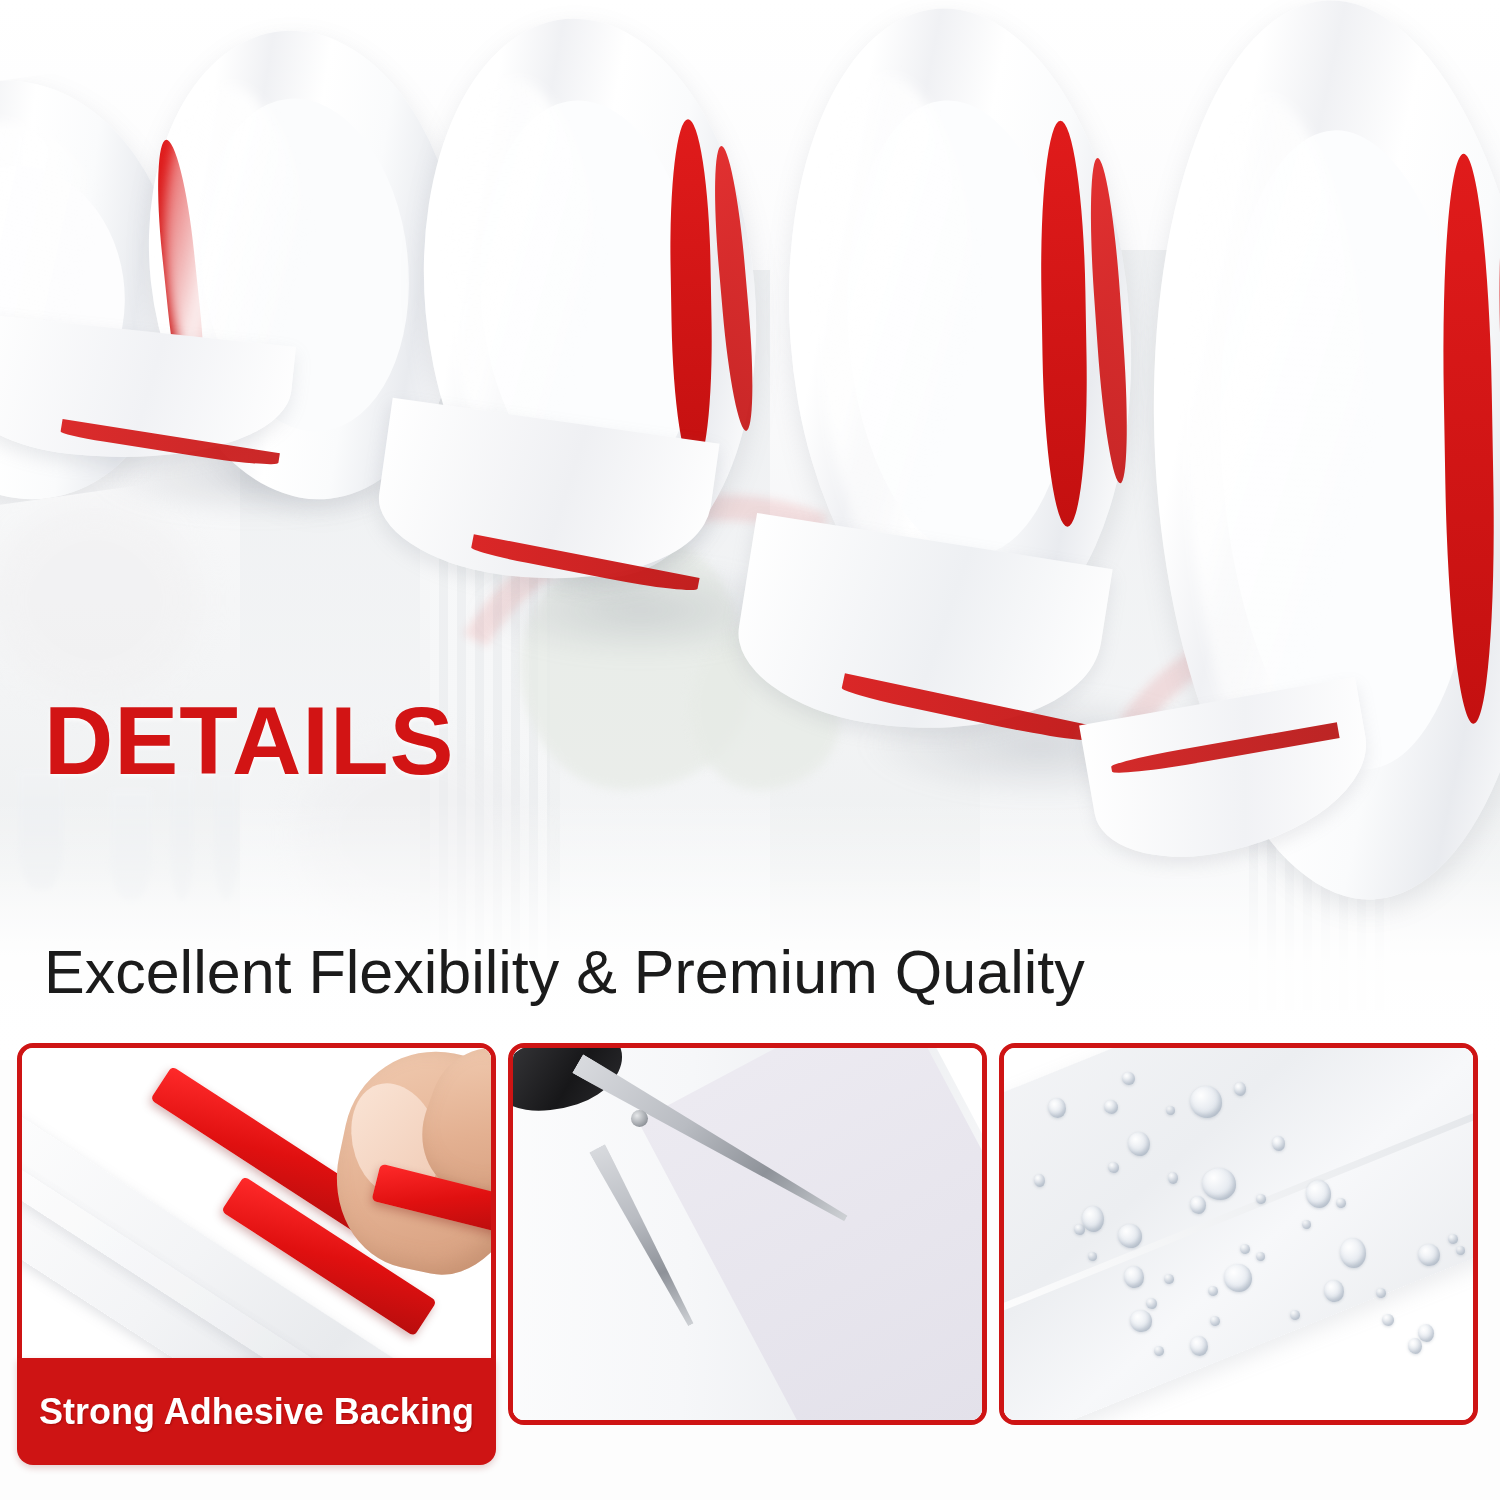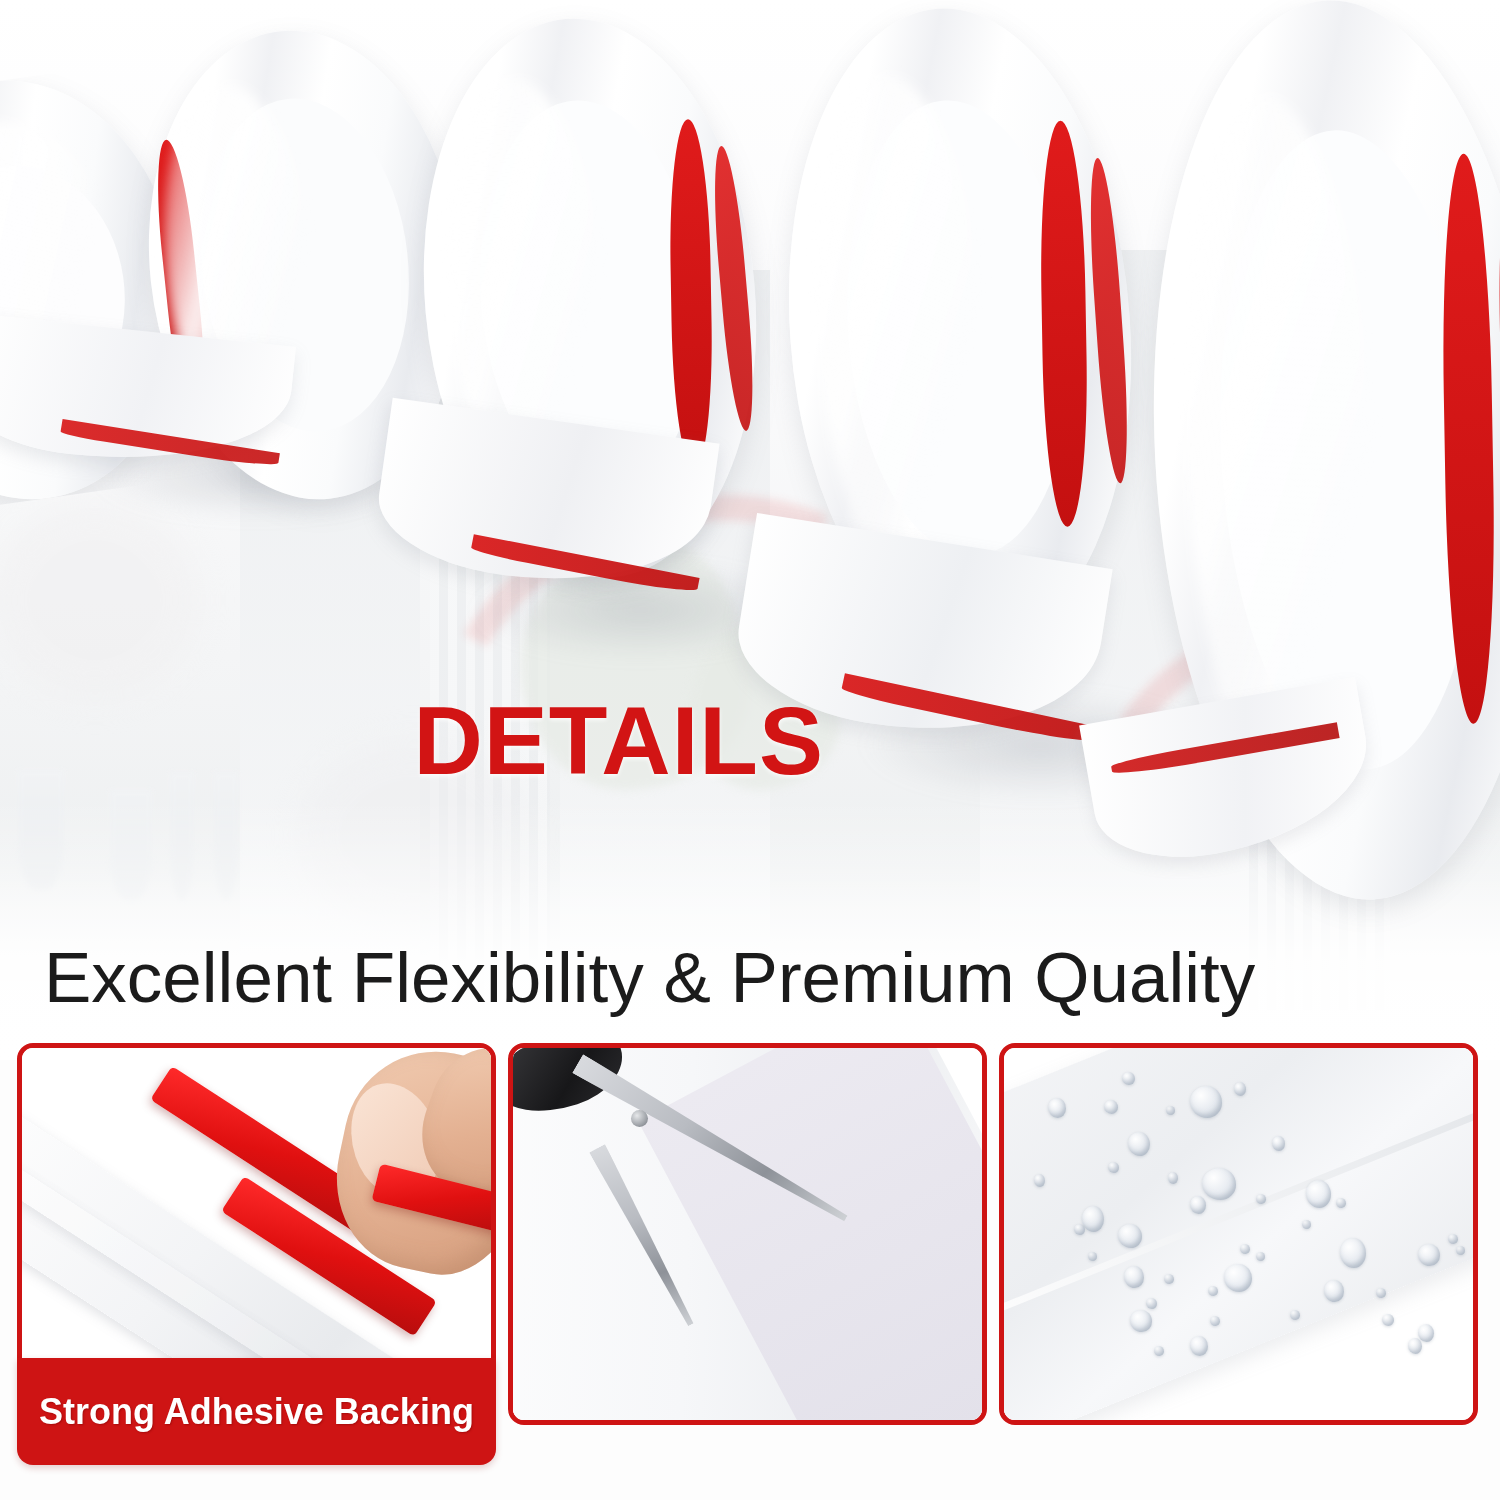--- a/index.html
+++ b/index.html
@@ -73,24 +73,24 @@
   }
 
   
   .headline {
     position:absolute; left:44px; top:694px; width:780px;
     color:#D21414;
     font-size:96px; font-weight:bold; line-height:.98;
     letter-spacing:1px;
     text-shadow:0 2px 4px rgba(255,255,255,.85);
   }
-  .headline .l2 { display:block;text-align:right; }
+  .headline .l2 { display:block; }
   .subhead {
     position:absolute; left:44px; top:938px; width:1300px;
-    color:#1b1b1b; font-size:71px; font-weight:400; line-height:1.12;
+    color:#1b1b1b; font-size:61px; font-weight:400; line-height:1.12;
     white-space:nowrap;
     text-shadow:0 1px 2px rgba(255,255,255,.8);
   }
 
   
   .panels { position:absolute; left:0; top:1036px; width:1500px; height:464px; }
   .panel {
     position:absolute; top:7px; width:479px; height:382px;
     border:5px solid #CE1414; border-radius:16px;
     background:#ffffff; overflow:hidden;

